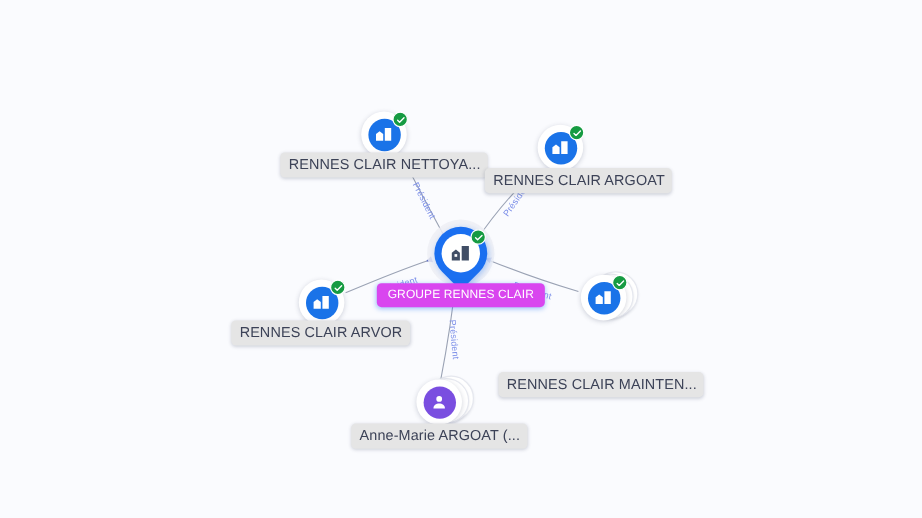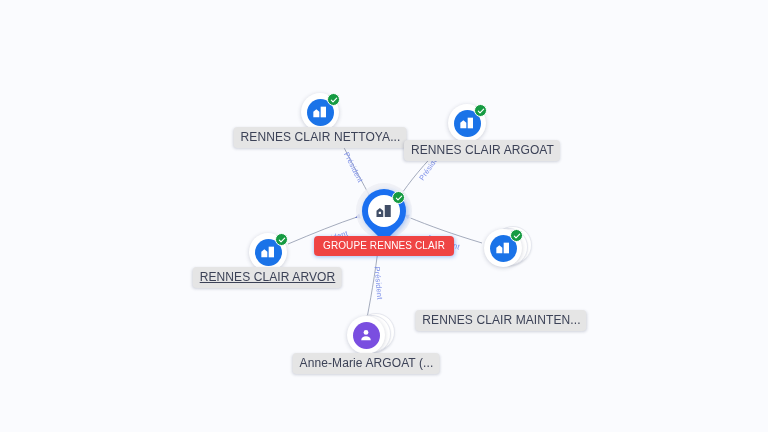--- a/index.html
+++ b/index.html
@@ -133,21 +133,21 @@
     color: #3c4257;
     font-size: 12px;
     letter-spacing: .1px;
     padding: 3px 6px 4px 7px;
     border-radius: 4px;
     white-space: nowrap;
     box-shadow: 0 1px 3px rgba(40,50,80,.20);
     font-family: "Liberation Sans", sans-serif;
   }
   .name-label.primary {
-    background: #ef4444;
+    background: #d946ef;
     color: #ffffff;
     font-size: 10px;
     padding: 4px 9px 5px 9px;
     border-radius: 4px;
     box-shadow: 0 1px 4px rgba(26,111,240,.40);
   }
 </style>
 </head>
 <body>
 
@@ -218,21 +218,21 @@
               <rect x="5" y="13" width="3" height="3" fill="#ffffff"></rect>
             </svg>
           </div>
           <div class="badge" style="top: 0px; right: -1px;">
             <svg viewBox="0 0 24 24" width="8" height="8">
               <path d="M4 12.5l5 5L20 6.5" fill="none" stroke="#ffffff" stroke-width="3.4" stroke-linecap="round" stroke-linejoin="round"></path>
             </svg>
           </div>
         </div>
       </div>
-      <div class="name-label" style="left: 267px; top: 267px; text-decoration: underline;">RENNES CLAIR ARVOR</div>
+      <div class="name-label" style="left: 267px; top: 267px;">RENNES CLAIR ARVOR</div>
       <div class="node" style="left: 503px; top: 248px; width: 38px; height: 38px;">
         <div class="stack" style="left: 10px; top: -3px;"></div>
         <div class="stack" style="left: 6px; top: -1px;"></div>
         <div class="disc">
           <div class="inner">
             <svg viewBox="0 0 24 24" width="16" height="16">
               <path d="M2 20h9v-8.5L6.5 8 2 11.5V20z" fill="#ffffff"></path>
               <path d="M13 20h8V4h-8v16z" fill="#ffffff"></path>
               <rect x="5" y="13" width="3" height="3" fill="#ffffff"></rect>
             </svg>

